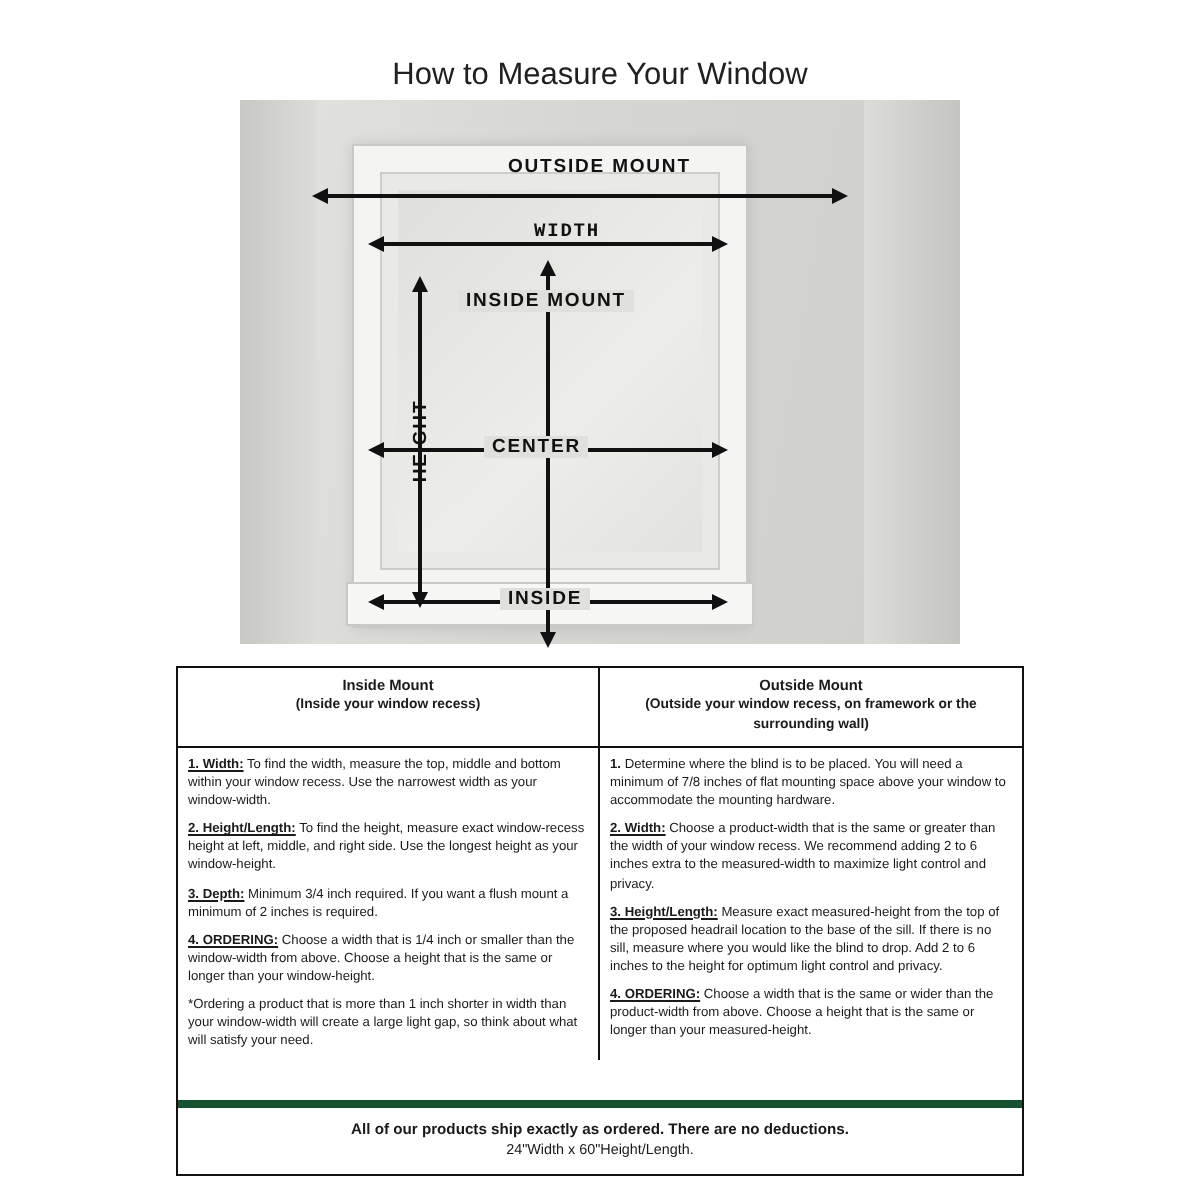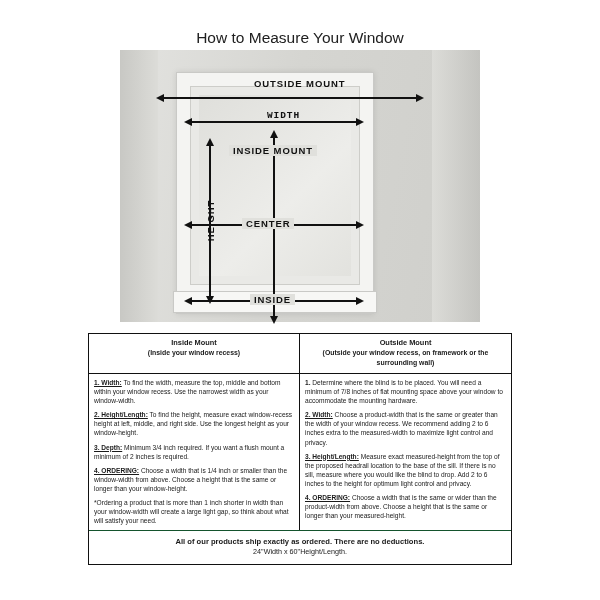--- a/index.html
+++ b/index.html
@@ -203,23 +203,24 @@
     font-size: 6.6px;
     line-height: 9.1px;
   }
   .bodycell p {
     margin: 0 0 5px 0;
   }
   .bodycell p:last-child { margin-bottom: 0; }
   .u { text-decoration: underline; }
   .b { font-weight: bold; }
   .footer-row {
-    border-top: 1px solid #14532d;
+    border-top: 4px solid #14532d;
     text-align: center;
     padding: 5px 6px 6px 6px;
+    margin-top: 20px;
   }
   .footer-strong {
     font-size: 7.6px;
     font-weight: bold;
     line-height: 11px;
   }
   .footer-text {
     font-size: 7.2px;
     line-height: 10.5px;
   }

